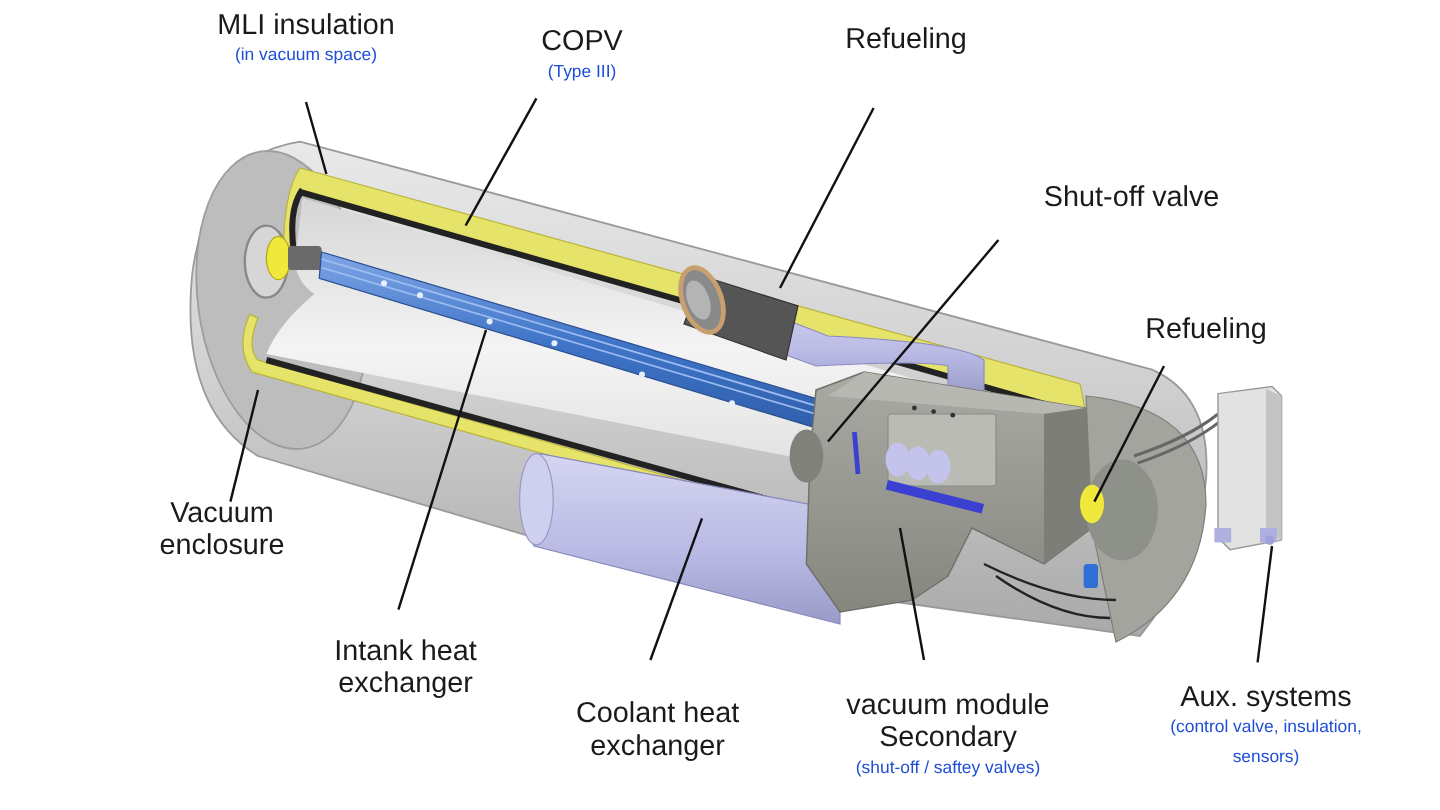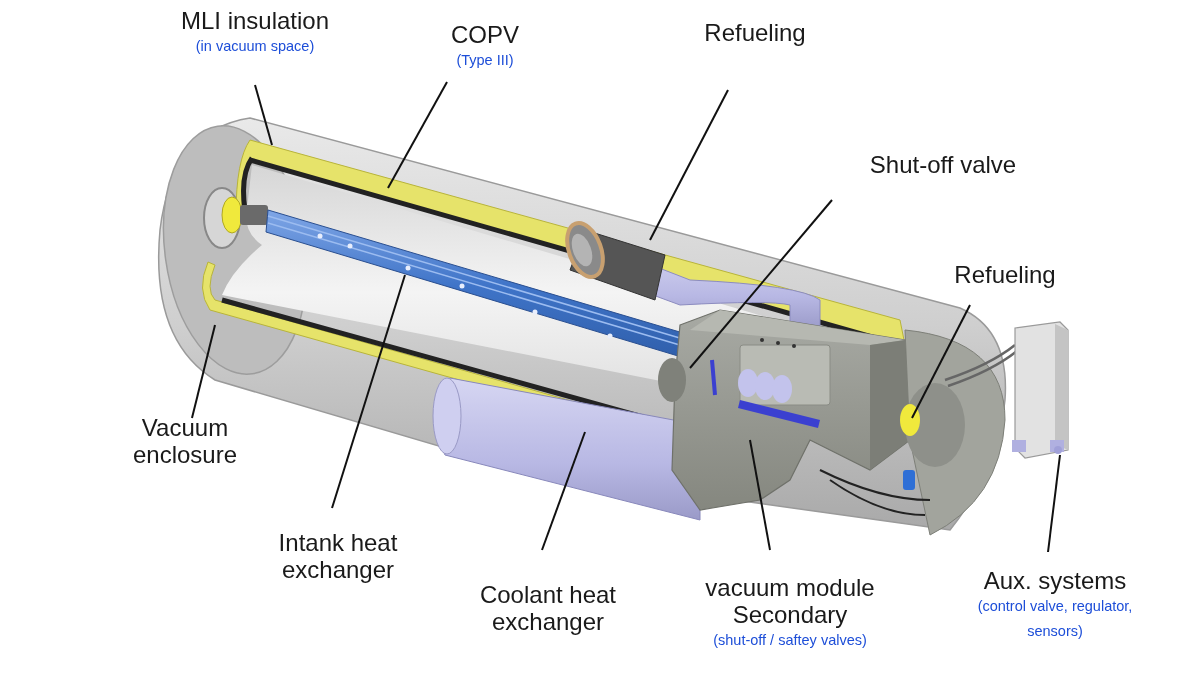--- a/index.html
+++ b/index.html
@@ -173,16 +173,16 @@
   </div>
 
   <div class="label" style="left:670px; top:575px; width:240px;">
     <span class="main">vacuum module</span>
     <span class="main">Secondary</span>
     <span class="sub">(shut-off / saftey valves)</span>
   </div>
 
   <div class="label" style="left:945px; top:568px; width:220px;">
     <span class="main">Aux. systems</span>
-    <span class="sub">(control valve, regulator,</span>
+    <span class="sub">(control valve, insulation,</span>
     <span class="sub" style="margin-top:9px;">sensors)</span>
   </div>
 </div>
 
 </body></html>

